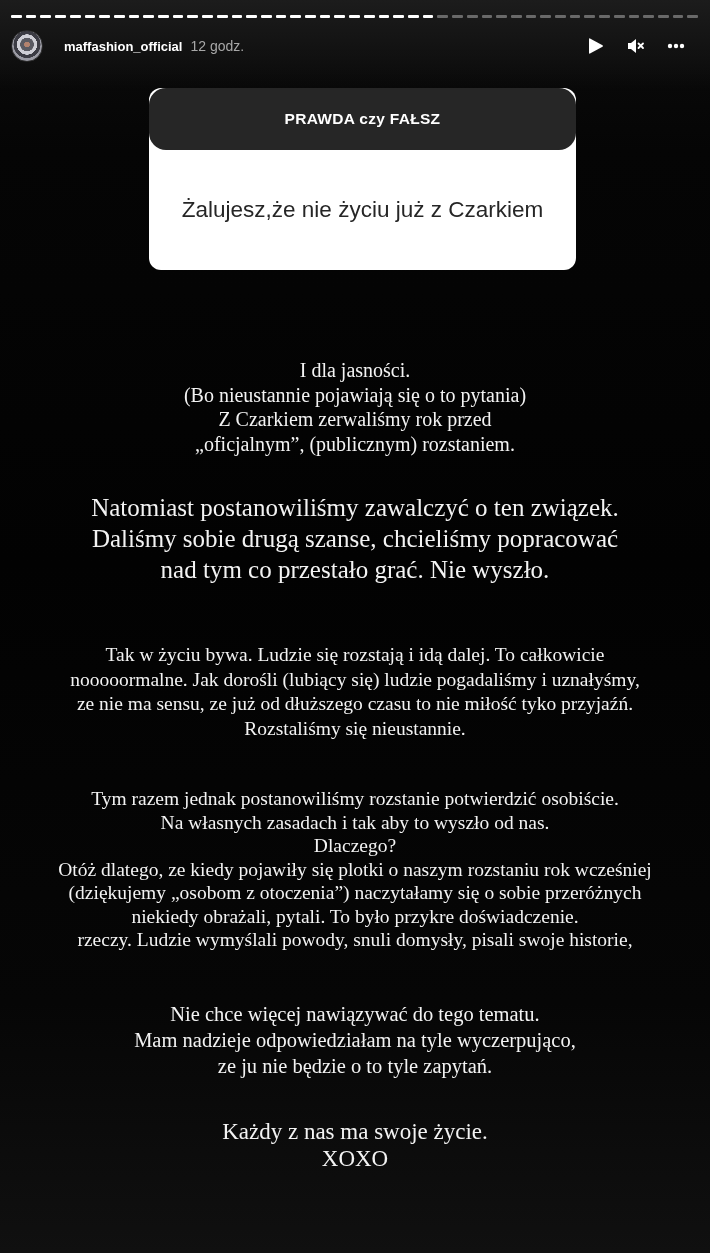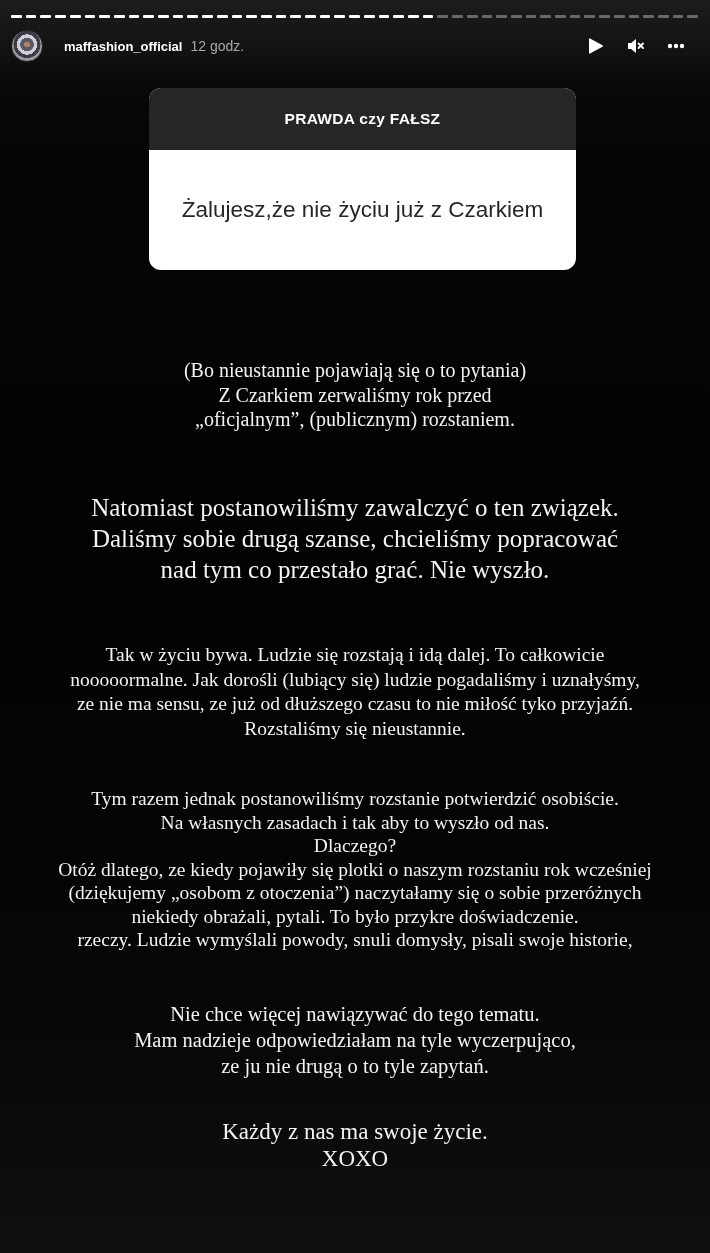--- a/index.html
+++ b/index.html
@@ -35,21 +35,21 @@
   .timeago { margin-left: 8px; color: #a8a8a8; font-size: 14px; }
   .controls { margin-left: auto; display: flex; align-items: center; gap: 18px; padding-right: 14px; }
   .ctrl { width: 22px; height: 22px; display: flex; align-items: center; justify-content: center; cursor: pointer; }
   .qbox {
     position: absolute; left: 149px; top: 88px; width: 427px; height: 182px;
     border-radius: 12px; overflow: hidden; background: #fff;
   }
   .qhead {
     height: 62px; background: #262626; color: #fff;
     display: flex; align-items: center; justify-content: center;
-    font-size: 15.5px; font-weight: bold; letter-spacing: 0.3px;
+    font-size: 15.5px; font-weight: bold; letter-spacing: 0.3px; border-radius: 17px;
   }
   .qbody {
     height: 120px; display: flex; align-items: center; justify-content: center;
     text-align: center; color: #262626; font-size: 22.5px; line-height: 30px;
     padding: 0 20px; box-sizing: border-box;
   }
   .serif { font-family: "Liberation Serif", "DejaVu Serif", serif; color: #f3f3f3; text-align: center; position: absolute; left: 0; width: 710px; }
   .verdict { top: 287px; font-size: 42px; line-height: 50px; letter-spacing: 1px; }
   .p1 { top: 358px; font-size: 20px; line-height: 24.5px; }
   .p2 { top: 492px; font-size: 25px; line-height: 31px; }
@@ -141,20 +141,21 @@
     </div>
   </div>
 
   <div class="qbox">
     <div class="qhead">PRAWDA czy FAŁSZ</div>
     <div class="qbody">Żalujesz,że nie życiu już z Czarkiem</div>
   </div>
 
 
   <div class="serif p1">
+    <span class="line">I dla jasności.</span>
     <span class="line">(Bo nieustannie pojawiają się o to pytania)</span>
     <span class="line">Z Czarkiem zerwaliśmy rok przed</span>
     <span class="line">„oficjalnym”, (publicznym) rozstaniem.</span>
   </div>
 
   <div class="serif p2">
     <span class="line">Natomiast postanowiliśmy zawalczyć o ten związek.</span>
     <span class="line">Daliśmy sobie drugą szanse, chcieliśmy popracować</span>
     <span class="line">nad tym co przestało grać. Nie wyszło.</span>
   </div>
@@ -172,20 +173,20 @@
     <span class="line">Dlaczego?</span>
     <span class="line">Otóż dlatego, ze kiedy pojawiły się plotki o naszym rozstaniu rok wcześniej</span>
     <span class="line">(dziękujemy „osobom z otoczenia”) naczytałamy się o sobie przeróżnych</span>
     <span class="line">niekiedy obrażali, pytali. To było przykre doświadczenie.</span>
     <span class="line">rzeczy. Ludzie wymyślali powody, snuli domysły, pisali swoje historie,</span>
   </div>
 
   <div class="serif p5">
     <span class="line">Nie chce więcej nawiązywać do tego tematu.</span>
     <span class="line">Mam nadzieje odpowiedziałam na tyle wyczerpująco,</span>
-    <span class="line">ze ju nie drugą o to tyle zapytań.</span>
+    <span class="line">ze ju nie będzie o to tyle zapytań.</span>
   </div>
 
   <div class="serif p6">
     <span class="line">Każdy z nas ma swoje życie.</span>
     <span class="line">XOXO</span>
   </div>
 </div>
 
 </body></html>

